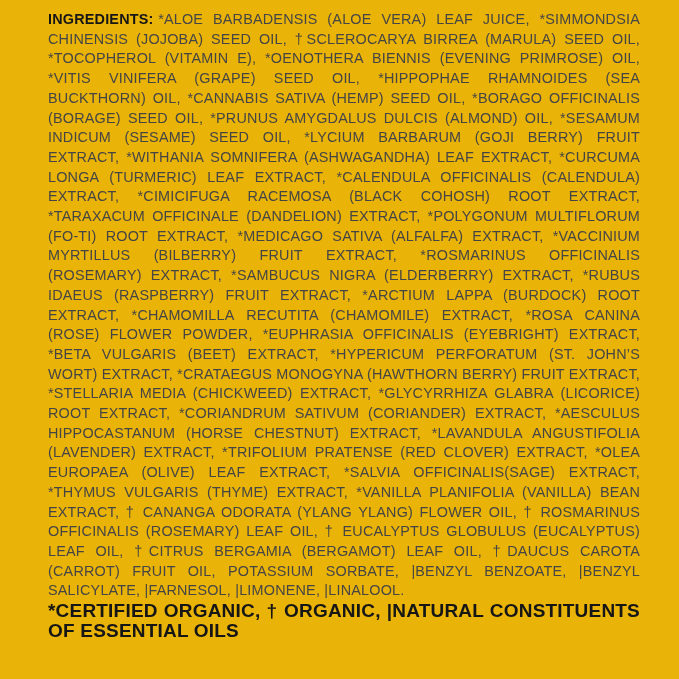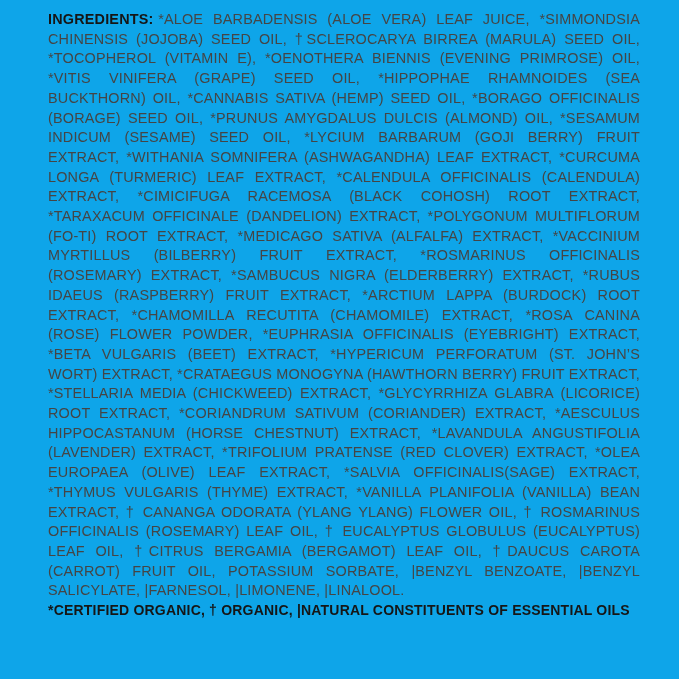--- a/index.html
+++ b/index.html
@@ -11,38 +11,38 @@
     width: 679px;
     height: 679px;
     overflow: hidden;
     font-family: "Liberation Sans", sans-serif;
   }
   .label-page {
     box-sizing: border-box;
     width: 679px;
     height: 679px;
     padding: 10px 39px 0 48px;
-    background: #0ea5e9;
+    background: #eab308;
   }
   .ingredients-paragraph {
     margin: 0;
     font-size: 14.4px;
     line-height: 19.7px;
     letter-spacing: 0.2px;
     color: #454545;
     text-align: justify;
   }
   .ingredients-heading {
     font-weight: bold;
     color: #161616;
     margin-right: 0.32em;
   }
   .footnote-paragraph {
     margin: 0;
-    font-size: 14px;
+    font-size: 19px;
     line-height: 19.7px;
     letter-spacing: 0.2px;
     font-weight: bold;
     color: #161616;
     text-align: justify;
   }
 </style>
 </head>
 <body>
 

